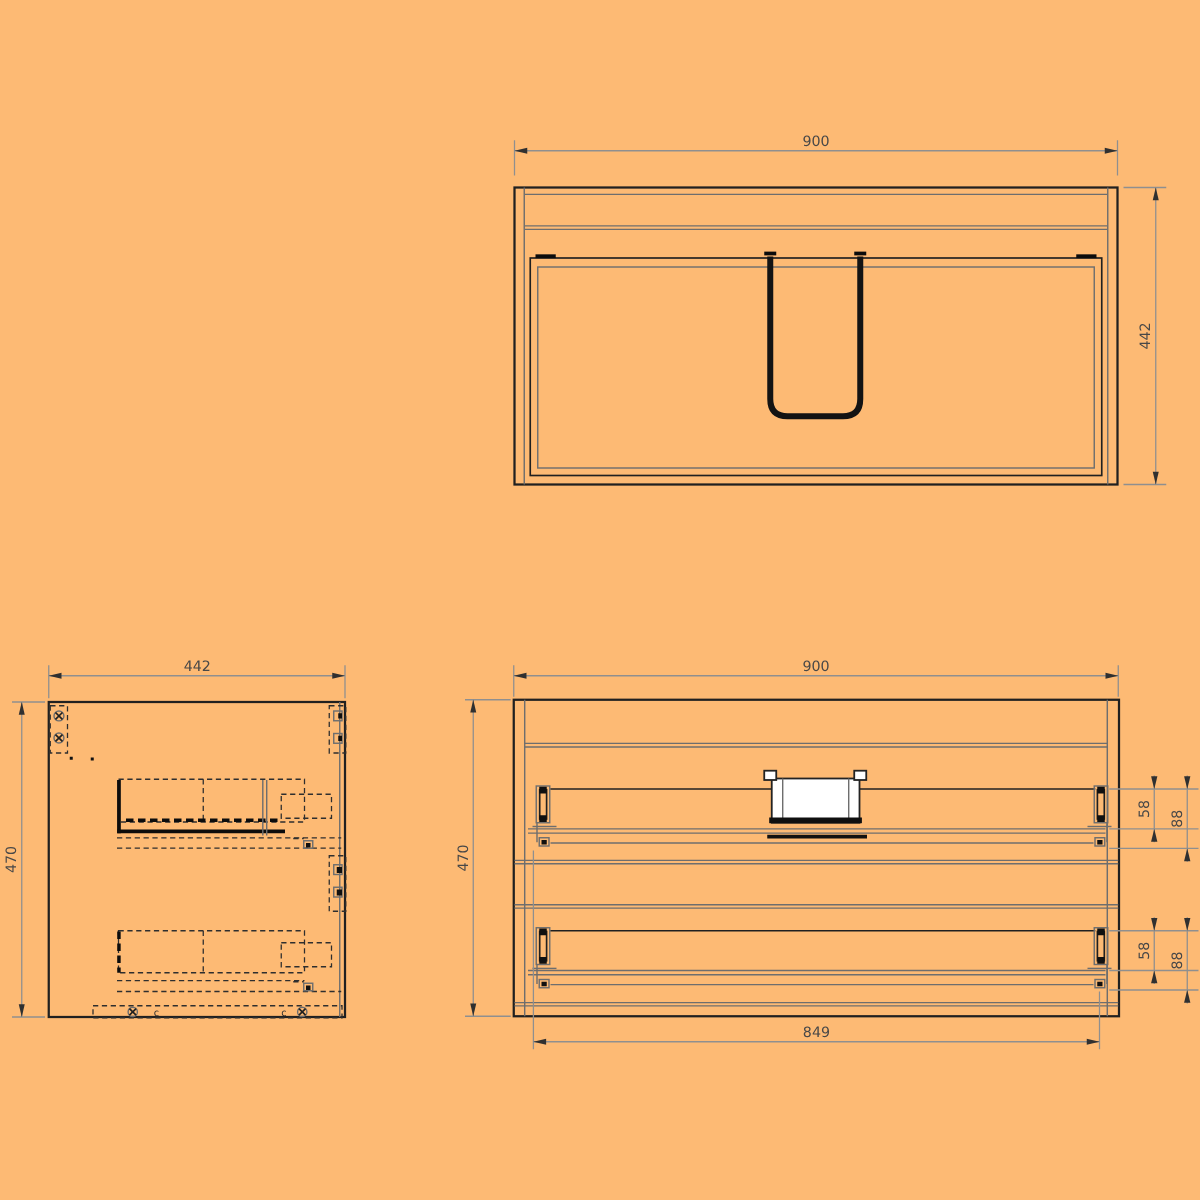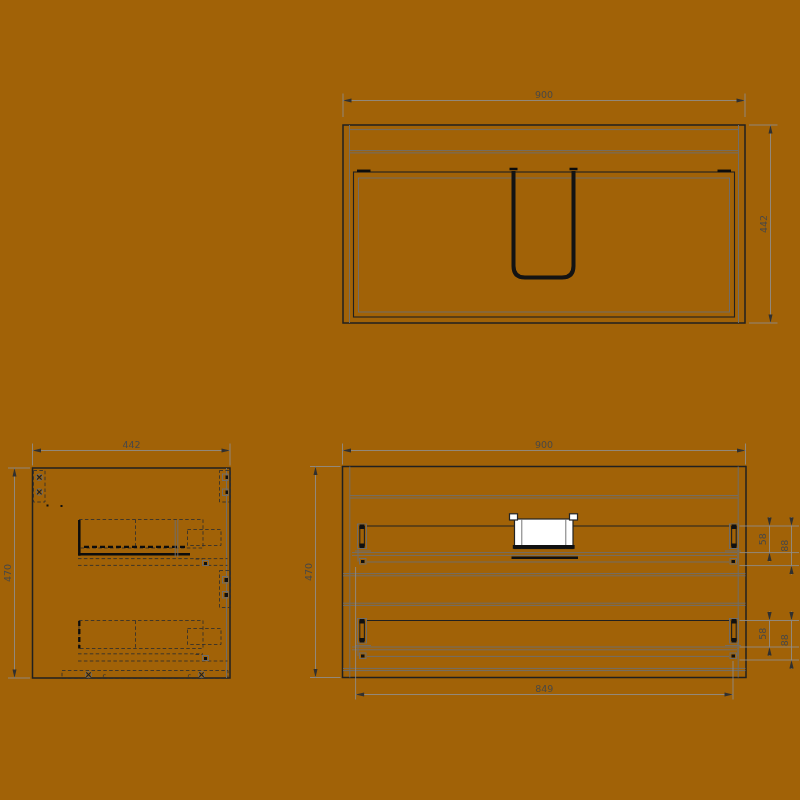--- a/index.html
+++ b/index.html
@@ -1,16 +1,16 @@
 <!DOCTYPE html>
 <html><head>
 <meta charset="utf-8">
 <style>
   html,body{margin:0;padding:0;background:#ffffff;width:800px;height:800px;overflow:hidden;}
-  .canvas{width:800px;height:800px;position:relative;background:#a16207;}
+  .canvas{width:800px;height:800px;position:relative;background:#fdba74;}
   svg{display:block;}
   .lnb{stroke:#202020;stroke-width:1.5;fill:none}
   .ln {stroke:#202020;stroke-width:1.1;fill:none}
   .lt {stroke:#6e6e6e;stroke-width:0.95;fill:none}
   .lh {stroke:#0c0c0c;stroke-width:2.5;fill:none}
   .dsh{stroke:#2e2e2e;stroke-width:0.85;fill:none;stroke-dasharray:3.5 2.4}
   .dshh{stroke:#0c0c0c;stroke-width:2.3;fill:none;stroke-dasharray:5 3}
   .dim{stroke:#8f8f8f;stroke-width:0.85;fill:none}
   .arr{fill:#303030;stroke:none}
   .fdark{fill:#101010;stroke:none}

